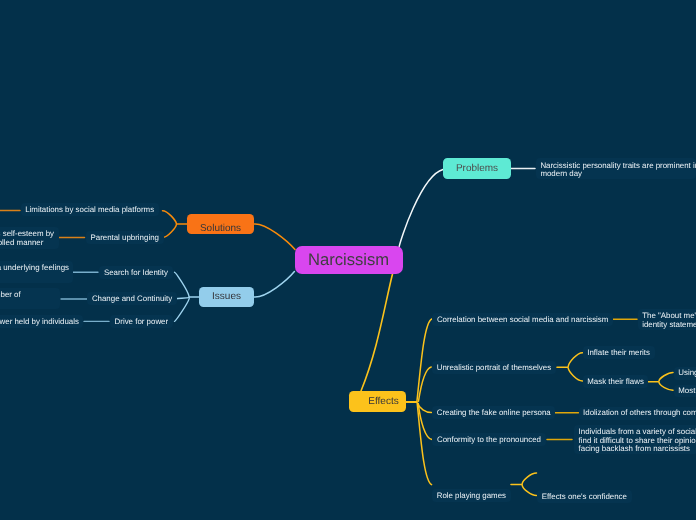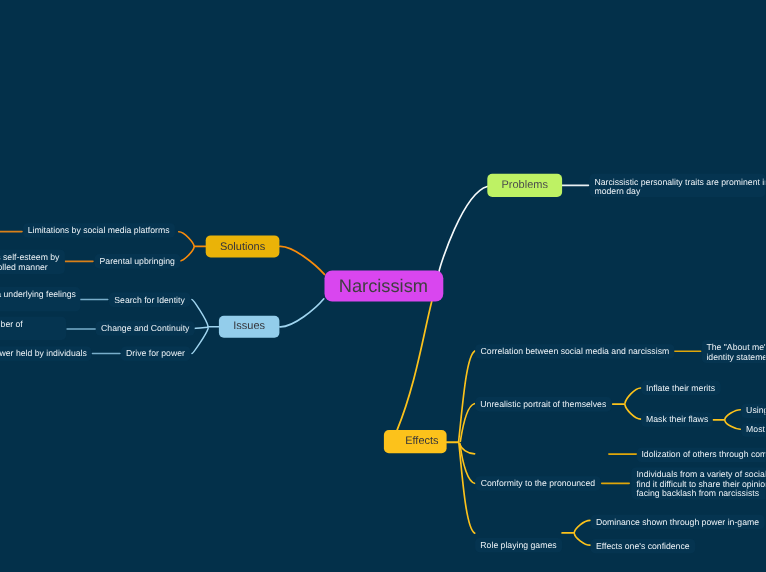--- a/index.html
+++ b/index.html
@@ -11,22 +11,22 @@
   *{-webkit-font-smoothing:antialiased;}
   #stage{position:relative;width:696px;height:520px;background:#03304a;overflow:hidden;
          filter:opacity(1);}
   svg.links{position:absolute;left:0;top:0;width:696px;height:520px;}
 
   .node{position:absolute;box-sizing:border-box;display:flex;align-items:center;
         justify-content:center;white-space:nowrap;
         font-family:"Liberation Sans",sans-serif;}
   .root{background:#d946ef;color:#3f3f3f;font-size:16.6px;border-radius:7px;}
   .l1{border-radius:4.5px;font-size:10px;}
-  .l1.white{background:#bef264;color:#4d4d4d;text-align:center;}
-  .l1.orange{background:#eab308;color:#35353a;}
+  .l1.white{background:#5eead4;color:#4d4d4d;text-align:center;}
+  .l1.orange{background:#f97316;color:#35353a;align-items:flex-end;}
   .l1.blue{background:#93cdeb;color:#35353a;}
   .l1.yellow{background:#fcc21b;color:#35353a;padding-left:12px;}
 
   .lbl{position:absolute;box-sizing:border-box;background:#053450;border-radius:4px;
        color:#edf3f7;white-space:nowrap;font-size:7.9px;height:13px;
        font-family:"Liberation Sans",sans-serif;
        display:flex;align-items:center;padding:0 4.6px;}
   .lbl.clip{display:block;overflow:hidden;padding:2.6px 4.6px;height:auto;}
   .lbl.clip .ln{display:block;white-space:nowrap;line-height:8.85px;}
 </style>
@@ -145,28 +145,28 @@
   </div>
   <div class="lbl" style="left:432.1px;top:360.6px;height:13px;">
     <span>Unrealistic portrait of themselves</span>
   </div>
   <div class="lbl" style="left:582.7px;top:345.8px;height:13px;text-align:right;">
     <span>Inflate their merits</span>
   </div>
   <div class="lbl" style="left:582.7px;top:375.4px;height:13px;">
     <span>Mask their flaws</span>
   </div>
+  <div class="lbl" style="left:432.1px;top:406.2px;height:13px;">
+    <span>Creating the fake online persona</span>
+  </div>
   <div class="lbl" style="left:432.4px;top:432.6px;height:13px;">
     <span>Conformity to the pronounced</span>
   </div>
   <div class="lbl" style="left:432.1px;top:478.2px;height:13px;margin-top:11px;">
     <span>Role playing games</span>
-  </div>
-  <div class="lbl" style="left:537.2px;top:468.2px;height:13px;">
-    <span>Dominance shown through power in-game</span>
   </div>
   <div class="lbl" style="left:537.2px;top:489.5px;height:13px;">
     <span>Effects one's confidence</span>
   </div>
   <div class="lbl clip" style="left:637.6px;top:309.3px;width:64px;height:21.1px;padding-top:3.1px;">
     <span class="ln">The "About me"</span>
     <span class="ln">identity statement</span>
   </div>
   <div class="lbl clip" style="left:673.7px;top:366.9px;width:90px;height:12.8px;">
     <span class="ln">Using filters and editing</span>

